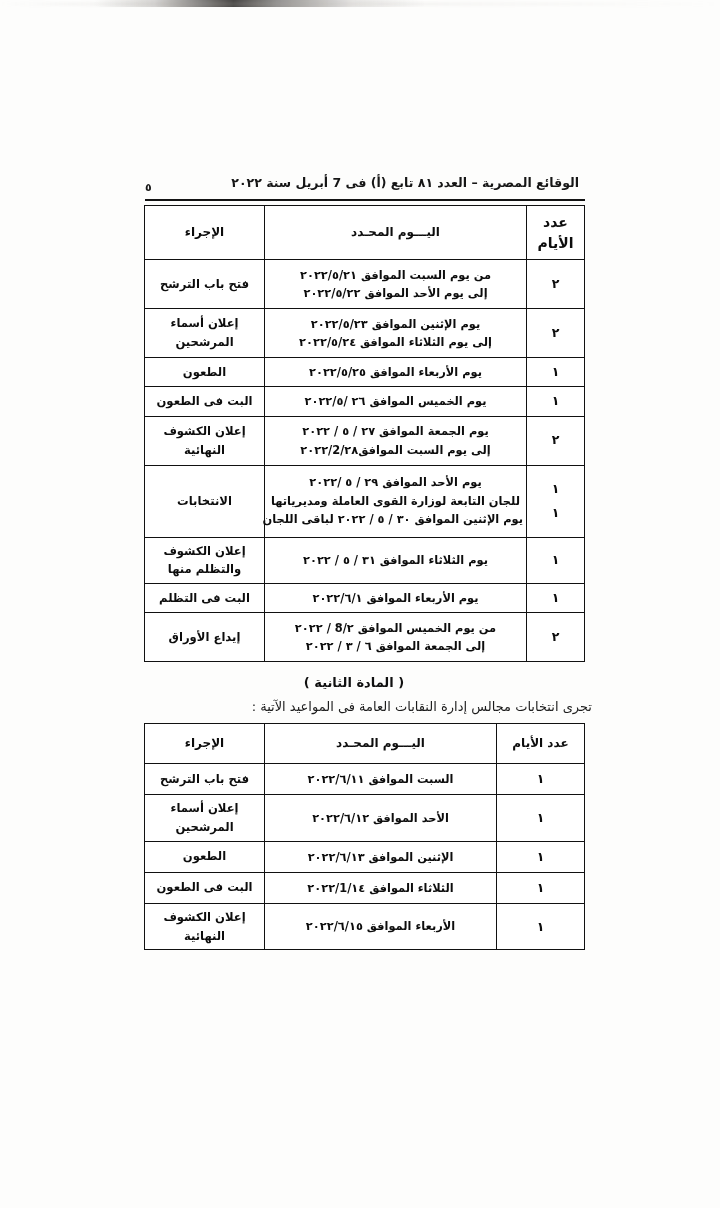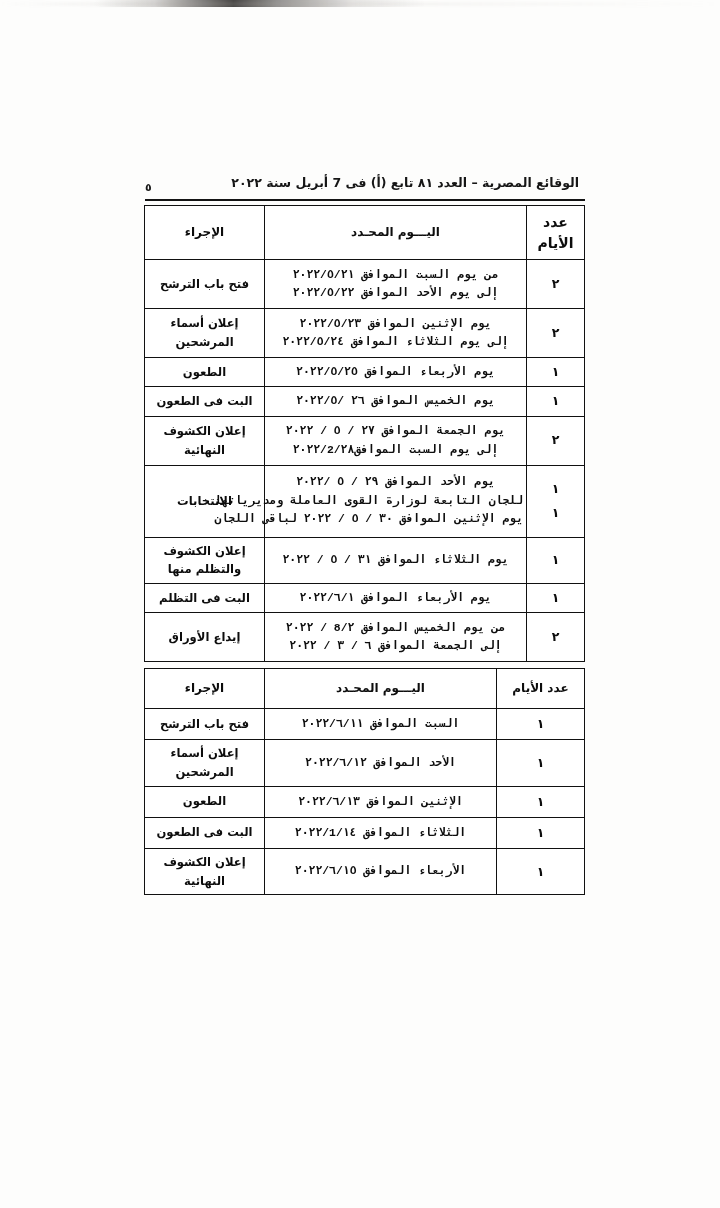--- a/index.html
+++ b/index.html
@@ -126,21 +126,21 @@
     line-height: 1.62;
   }
   td.days { font-size: 12.5px; letter-spacing: 0; }
   td.day  { font-size: 11.4px; }
   td.proc { font-size: 11.6px; }
 
   .r1 { height: 29px; }
   .r2 { height: 49px; }
   .r3 { height: 72px; }
 
-  .dayline { display: block; white-space: nowrap; font-family: Liberation Mono, monospace; }
+  .dayline { display: block; white-space: nowrap; }
   .daysstack span { display: block; line-height: 1.95; }
 
   
   .article-title {
     width: 440px;
     margin: 13px 135px 0 auto;
     text-align: center;
     font-size: 13px;
     font-weight: 700;
     color: #101010;
@@ -269,20 +269,22 @@
               <td class="day">
                 <span class="dayline">من يوم الخميس الموافق 8/٢ / ٢٠٢٢</span>
                 <span class="dayline">إلى الجمعة الموافق ٦ / ٣ / ٢٠٢٢</span>
               </td>
               <td class="proc">إيداع الأوراق</td>
             </tr>
           </tbody>
       </table>
     </div>
 
+    <div class="article-title">( المادة الثانية )</div>
+    <div class="article-text">تجرى انتخابات مجالس إدارة النقابات العامة فى المواعيد الآتية :</div>
 
     <div class="tbl-wrap second">
       <table>
         <colgroup>
           <col class="col-days">
             <col class="col-day">
             <col class="col-proc">
         </colgroup>
         <thead>
           <tr>

